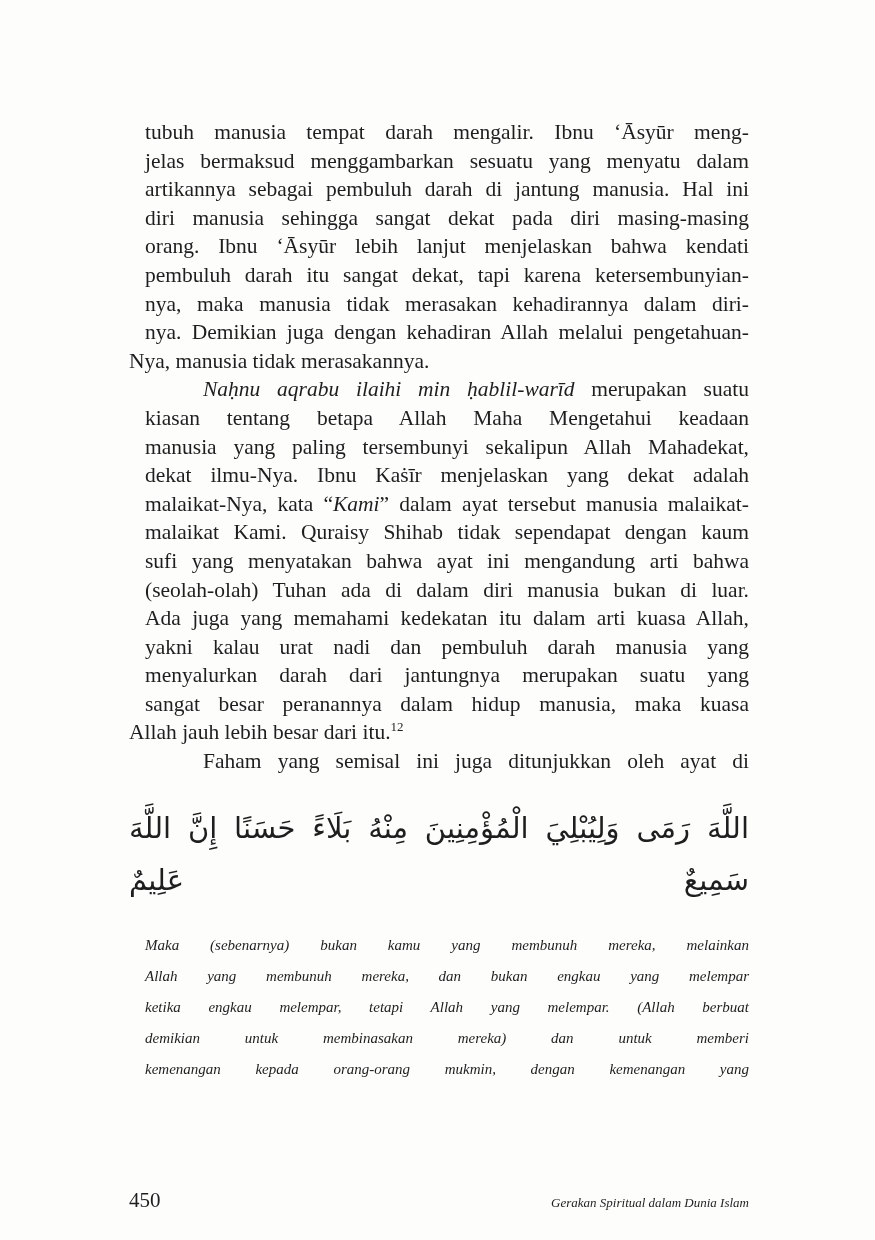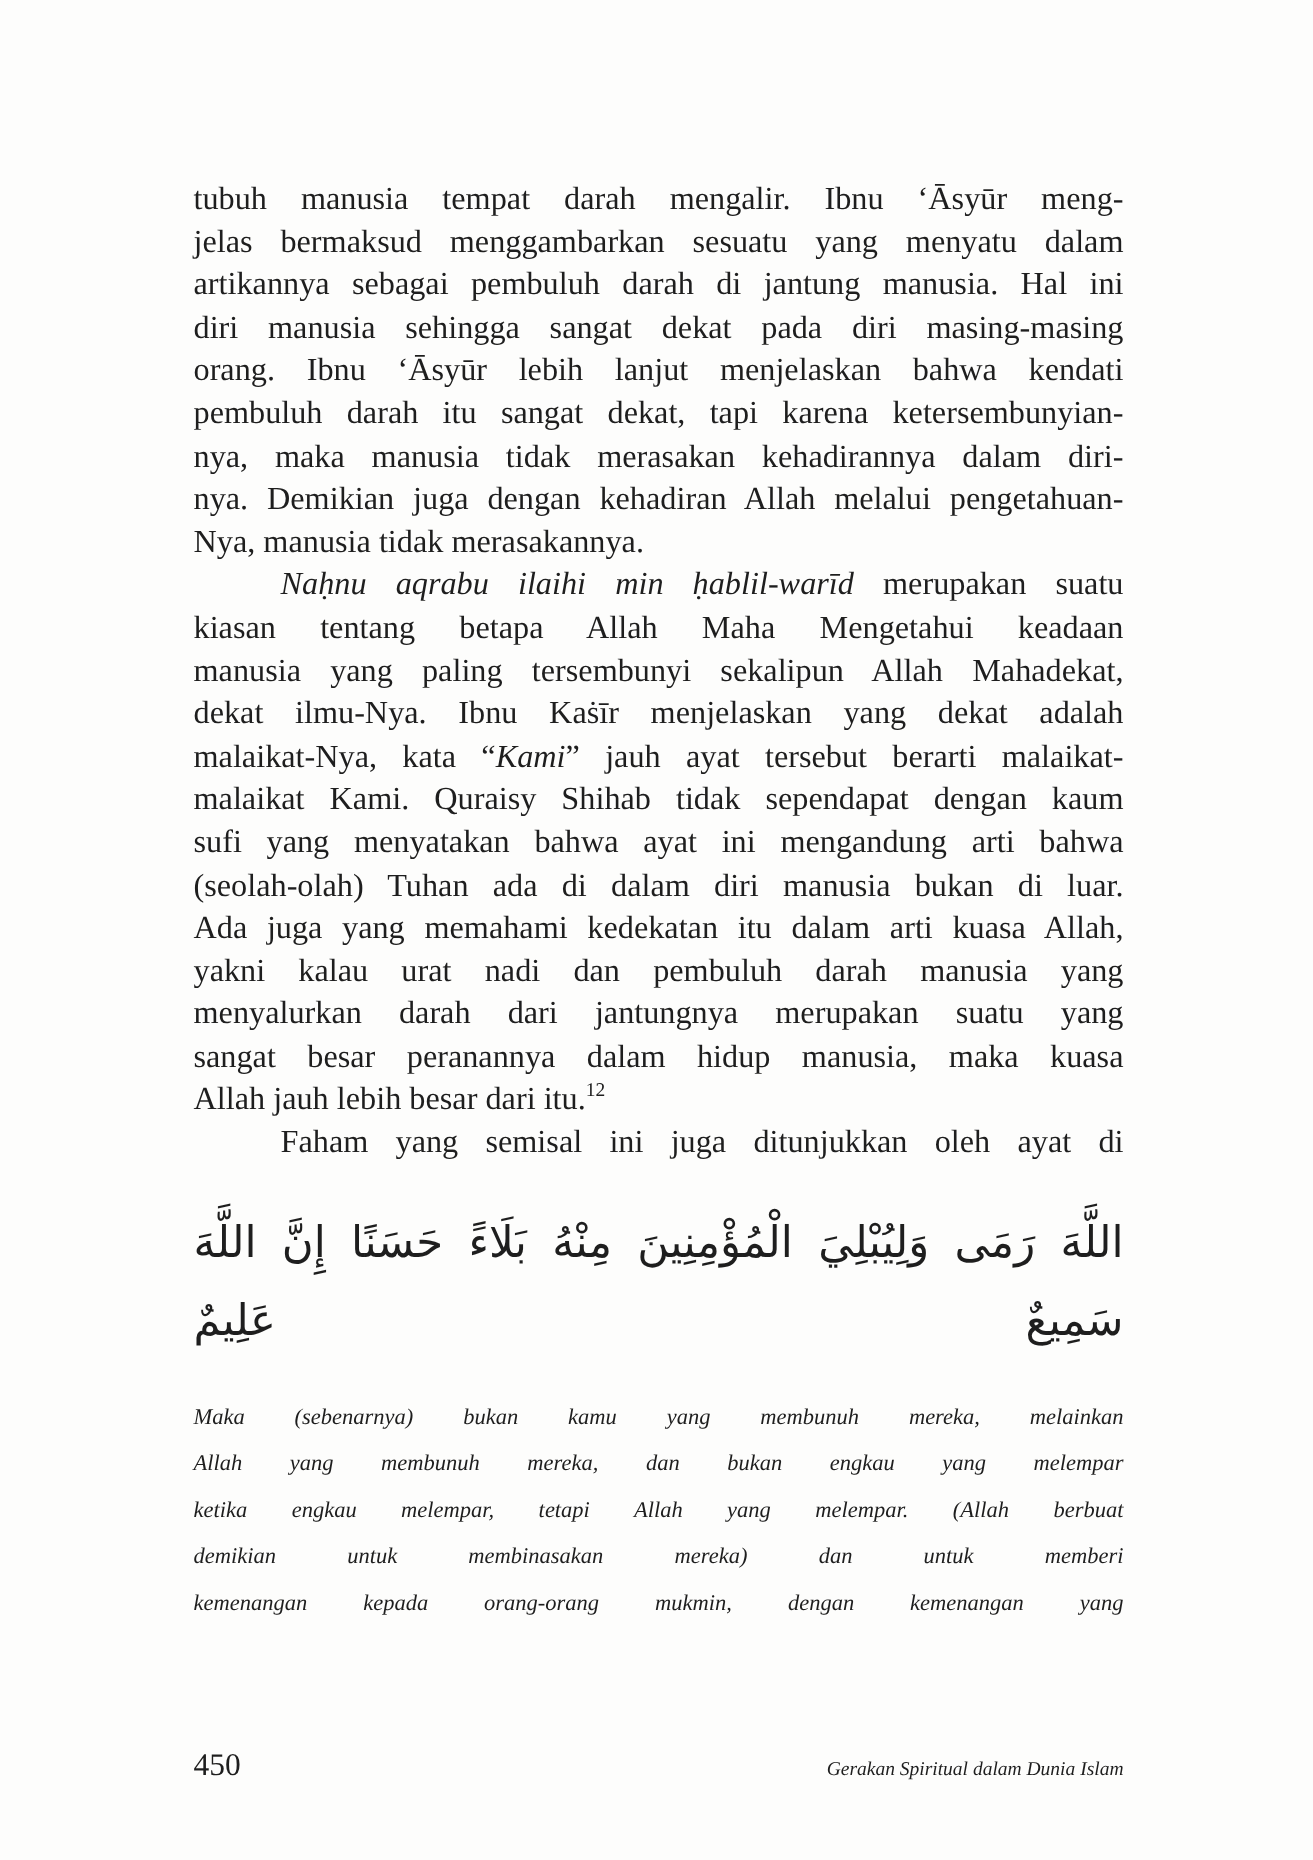--- a/index.html
+++ b/index.html
@@ -19,20 +19,21 @@
     width: 620px;
   }
   .para { margin: 0; }
   .line {
     font-size: 21.5px;
     line-height: 28.6px;
   }
   .line.just {
     text-align: justify;
     text-align-last: justify;
+    margin-left: 16px;
   }
   .line.indent { text-indent: 58px; }
   .it { font-style: italic; }
   sup.fn {
     font-size: 13px;
     line-height: 0;
     vertical-align: super;
   }
   .arabic {
     direction: rtl;
@@ -49,21 +50,21 @@
   }
   .translation { margin-top: 24px; }
   .translation .line {
     font-style: italic;
     font-size: 15px;
     line-height: 31px;
   }
   .footer {
     position: absolute;
     left: 129px;
-    top: 1164px;
+    top: 1188px;
     width: 620px;
     display: flex;
     justify-content: space-between;
     align-items: baseline;
   }
   .page-number { font-size: 21px; }
   .running-title { font-style: italic; font-size: 13px; }
 </style>
 </head>
 <body>
@@ -80,21 +81,21 @@
           <div class="line just"><span>pembuluh darah itu sangat dekat, tapi karena ketersembunyian-</span></div>
           <div class="line just"><span>nya, maka manusia tidak merasakan kehadirannya dalam diri-</span></div>
           <div class="line just"><span>nya. Demikian juga dengan kehadiran Allah melalui pengetahuan-</span></div>
           <div class="line"><span>Nya, manusia tidak merasakannya.</span></div>
         </div>
         <div class="para">
           <div class="line just indent"><span class="it">Naḥnu aqrabu ilaihi min ḥablil-warīd</span><span> merupakan suatu</span></div>
           <div class="line just"><span>kiasan tentang betapa Allah Maha Mengetahui keadaan</span></div>
           <div class="line just"><span>manusia yang paling tersembunyi sekalipun Allah Mahadekat,</span></div>
           <div class="line just"><span>dekat ilmu-Nya. Ibnu Kaṡīr menjelaskan yang dekat adalah</span></div>
-          <div class="line just"><span>malaikat-Nya, kata “</span><span class="it">Kami</span><span>” jauh ayat tersebut berarti malaikat-</span></div>
+          <div class="line just"><span>malaikat-Nya, kata “</span><span class="it">Kami</span><span>” dalam ayat tersebut manusia malaikat-</span></div>
           <div class="line just"><span>malaikat Kami. Quraisy Shihab tidak sependapat dengan kaum</span></div>
           <div class="line just"><span>sufi yang menyatakan bahwa ayat ini mengandung arti bahwa</span></div>
           <div class="line just"><span>(seolah-olah) Tuhan ada di dalam diri manusia bukan di luar.</span></div>
           <div class="line just"><span>Ada juga yang memahami kedekatan itu dalam arti kuasa Allah,</span></div>
           <div class="line just"><span>yakni kalau urat nadi dan pembuluh darah manusia yang</span></div>
           <div class="line just"><span>menyalurkan darah dari jantungnya merupakan suatu yang</span></div>
           <div class="line just"><span>sangat besar peranannya dalam hidup manusia, maka kuasa</span></div>
           <div class="line"><span>Allah jauh lebih besar dari itu.</span><sup class="fn">12</sup></div>
         </div>
         <div class="para">

